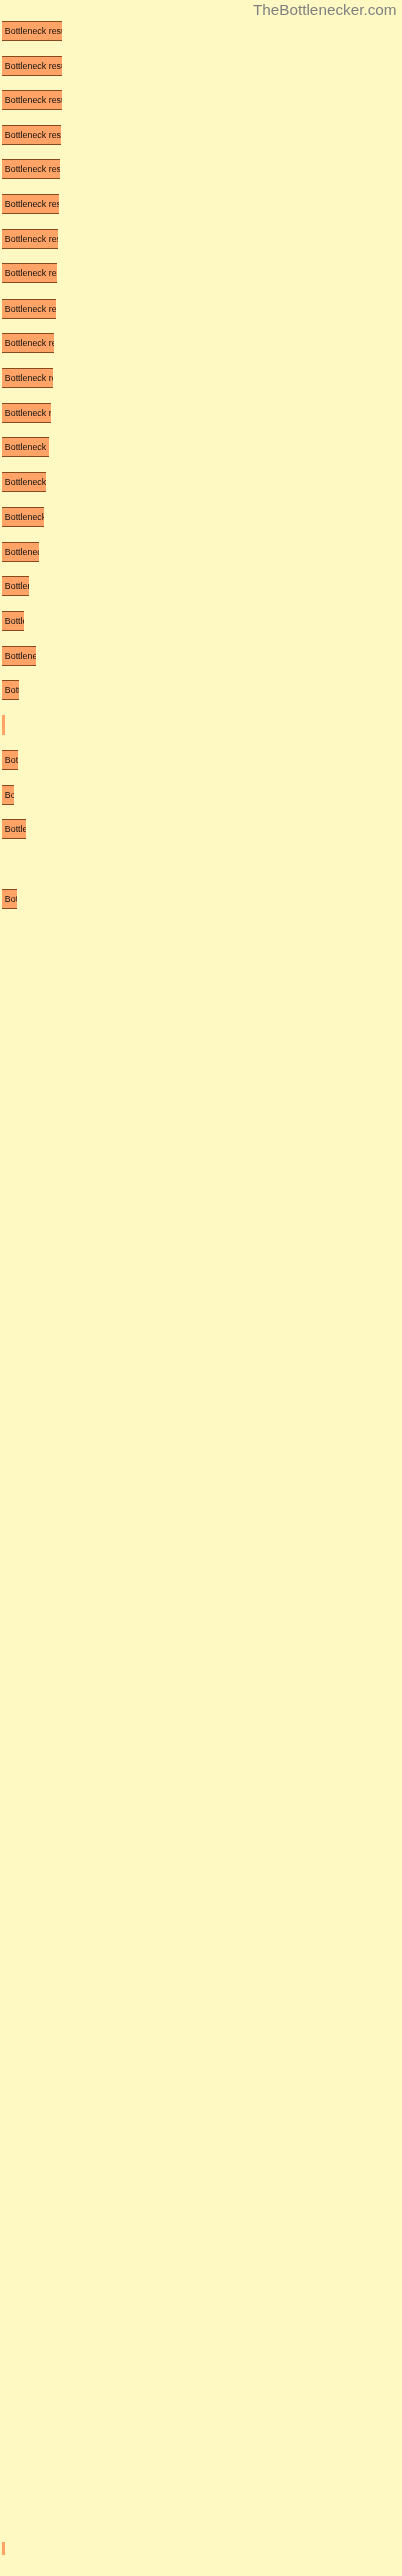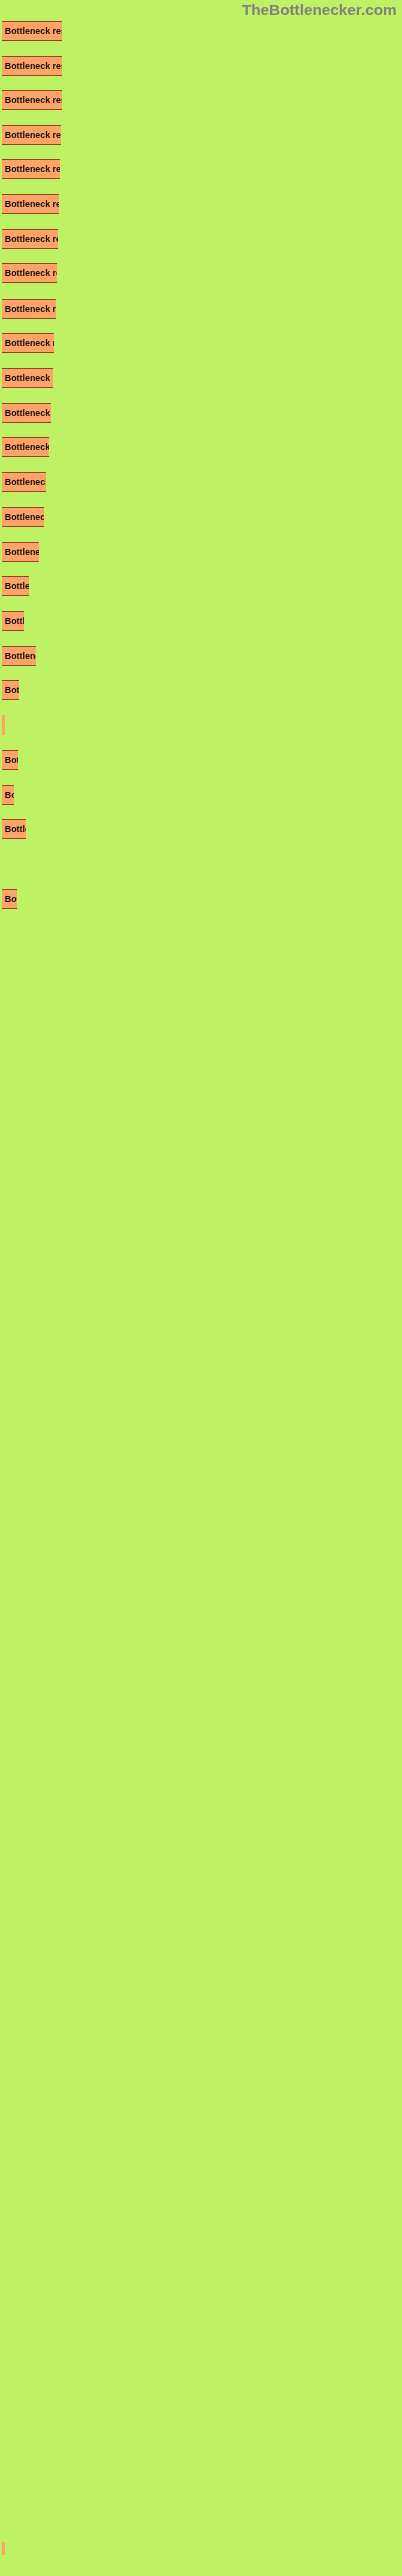--- a/index.html
+++ b/index.html
@@ -11,22 +11,21 @@
     width: 403px;
     height: 2576px;
     position: relative;
     font-family: "Liberation Sans", sans-serif;
     overflow: hidden;
   }
   #page-root {
     position: relative;
     width: 403px;
     height: 2576px;
-    background: #bef264;
-    font-weight: bold;
+    background: #fef9c3;
   }
   .site-title {
     position: absolute;
     right: 6.4px;
     top: 0px;
     font-size: 15.3px;
     line-height: 19.3px;
     color: #808080;
     font-family: "Liberation Sans", sans-serif;
     white-space: nowrap;

